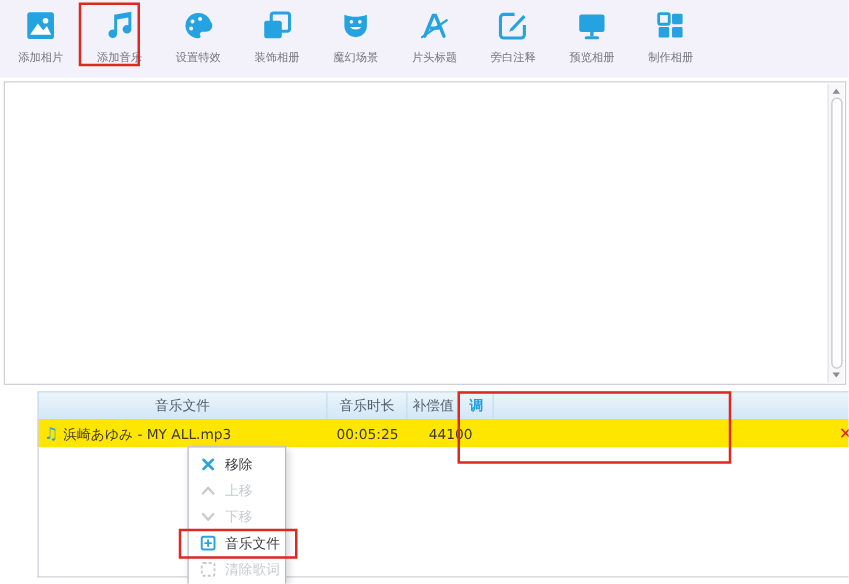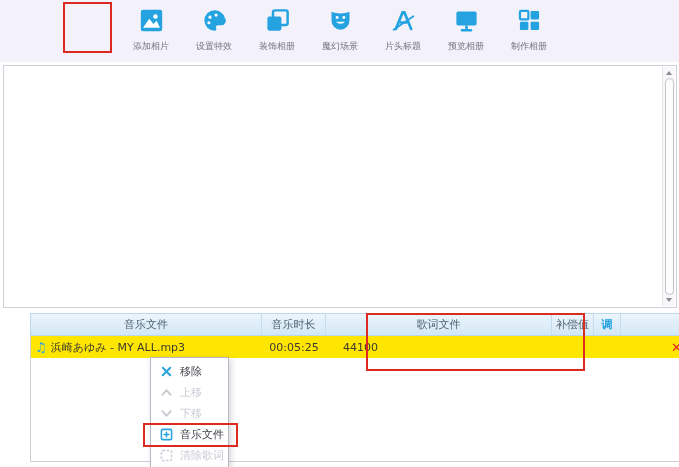--- a/index.html
+++ b/index.html
@@ -2,21 +2,21 @@
 <html><head>
 <meta charset="utf-8">
 <style>
   * { margin:0; padding:0; box-sizing:border-box; }
   html,body { background:#fff; }
   body { font-family:"DejaVu Sans","Liberation Sans",sans-serif; }
   .app { position:relative; width:679px; height:467px; background:#ffffff; overflow:hidden; }
 
   
   .toolbar { position:absolute; top:0; left:0; width:679px; height:62px;
-             background:#f3f2fa; display:flex; padding-left:1px;justify-content:center; }
+             background:#f3f2fa; display:flex; padding-left:1px; }
   .tb-item { width:63px; display:flex; flex-direction:column; align-items:center;
              padding-top:7px; cursor:pointer; }
   .tb-icon { width:27px; height:27px; display:block; }
   .tb-label { font-size:9px; color:#75757e; margin-top:6px; white-space:nowrap; }
 
   
   .hl-box { position:absolute; border:2px solid #dc2a20; z-index:60; pointer-events:none; background:transparent; }
   .hl-toolbar { left:63px; top:2px; width:49px; height:51px; }
   .hl-column  { left:366px; top:313px; width:219px; height:58px; }
   .hl-menu    { left:143px; top:423px; width:95px; height:24px; }
@@ -75,20 +75,26 @@
 
     <div class="tb-item">
       <svg class="tb-icon" viewBox="0 0 24 24">
         <rect x="2.5" y="2.5" width="19" height="19" rx="2" fill="#25A3E1"></rect>
         <circle cx="15.5" cy="8.5" r="2" fill="#fff"></circle>
         <path d="M4.5 18.5 L10 10.5 L13.8 15.2 L16.5 12.2 L19.5 18.5 Z" fill="#fff"></path>
       </svg>
       <span class="tb-label">添加相片</span>
     </div>
 
+    <div class="tb-item">
+      <svg class="tb-icon" viewBox="0 0 24 24">
+        <path d="M8.3 4.2 L20.5 2.2 V14.6 a3.1 3.1 0 1 1 -2.1 -2.95 V6.3 L10.4 7.6 V17.8 a3.1 3.1 0 1 1 -2.1 -2.95 Z" fill="#25A3E1"></path>
+      </svg>
+      <span class="tb-label">添加音乐</span>
+    </div>
 
     <div class="tb-item">
       <svg class="tb-icon" viewBox="0 0 24 24">
         <path d="M12 3a9 9 0 1 0 0 18c1.6 0 2.1-1.1 1.5-2.1-.8-1.4.3-2.6 1.9-2.6H18a4.2 4.2 0 0 0 3-7A9 9 0 0 0 12 3Z" fill="#25A3E1"></path>
         <circle cx="8" cy="9" r="1.4" fill="#fff"></circle>
         <circle cx="13.4" cy="7.2" r="1.4" fill="#fff"></circle>
         <circle cx="7" cy="14" r="1.4" fill="#fff"></circle>
       </svg>
       <span class="tb-label">设置特效</span>
     </div>
@@ -114,20 +120,27 @@
 
     <div class="tb-item">
       <svg class="tb-icon" viewBox="0 0 24 24">
         <path d="M5.2 19.5 L11.2 4.8 h1.6 L18.8 19.5" stroke="#25A3E1" stroke-width="2.4" fill="none" stroke-linecap="round"></path>
         <path d="M8.6 13.8 h6.8" stroke="#25A3E1" stroke-width="2.2"></path>
         <path d="M3.2 20.2 L20.8 8.2" stroke="#25A3E1" stroke-width="1.6" stroke-linecap="round"></path>
       </svg>
       <span class="tb-label">片头标题</span>
     </div>
 
+    <div class="tb-item">
+      <svg class="tb-icon" viewBox="0 0 24 24">
+        <path d="M20 11.5 v7 a2.3 2.3 0 0 1 -2.3 2.3 H5.3 A2.3 2.3 0 0 1 3 18.5 V6.3 A2.3 2.3 0 0 1 5.3 4 H13" fill="none" stroke="#25A3E1" stroke-width="2.2"></path>
+        <path d="M10 14.2 L19.2 4.4 l1.6 1.6 L11.8 15.5 l-2.6.9 Z" fill="#25A3E1"></path>
+      </svg>
+      <span class="tb-label">旁白注释</span>
+    </div>
 
     <div class="tb-item">
       <svg class="tb-icon" viewBox="0 0 24 24">
         <rect x="3" y="4" width="18" height="12.5" rx="1.6" fill="#25A3E1"></rect>
         <path d="M12 16.5 v3" stroke="#25A3E1" stroke-width="2.4"></path>
         <path d="M8 20.6 h8" stroke="#25A3E1" stroke-width="2.2" stroke-linecap="round"></path>
       </svg>
       <span class="tb-label">预览相册</span>
     </div>
 
@@ -147,21 +160,20 @@
       <div class="arr arr-up"></div>
       <div class="thumb"></div>
       <div class="arr arr-down"></div>
     </div>
   </div>
 
   <div class="mtable">
     <div class="thead">
       <div class="th c0">音乐文件</div>
       <div class="th c1">音乐时长</div>
-      <div class="th c3">歌词文件</div>
       <div class="th c4">补偿值</div>
       <div class="th c5 th-blue">调</div>
       <div class="th c6"></div>
     </div>
 
     <div class="trow">
       <div class="td td-file c0">
         <span class="note-glyph">♫</span>
         <span>浜崎あゆみ - MY ALL.mp3</span>
       </div>

